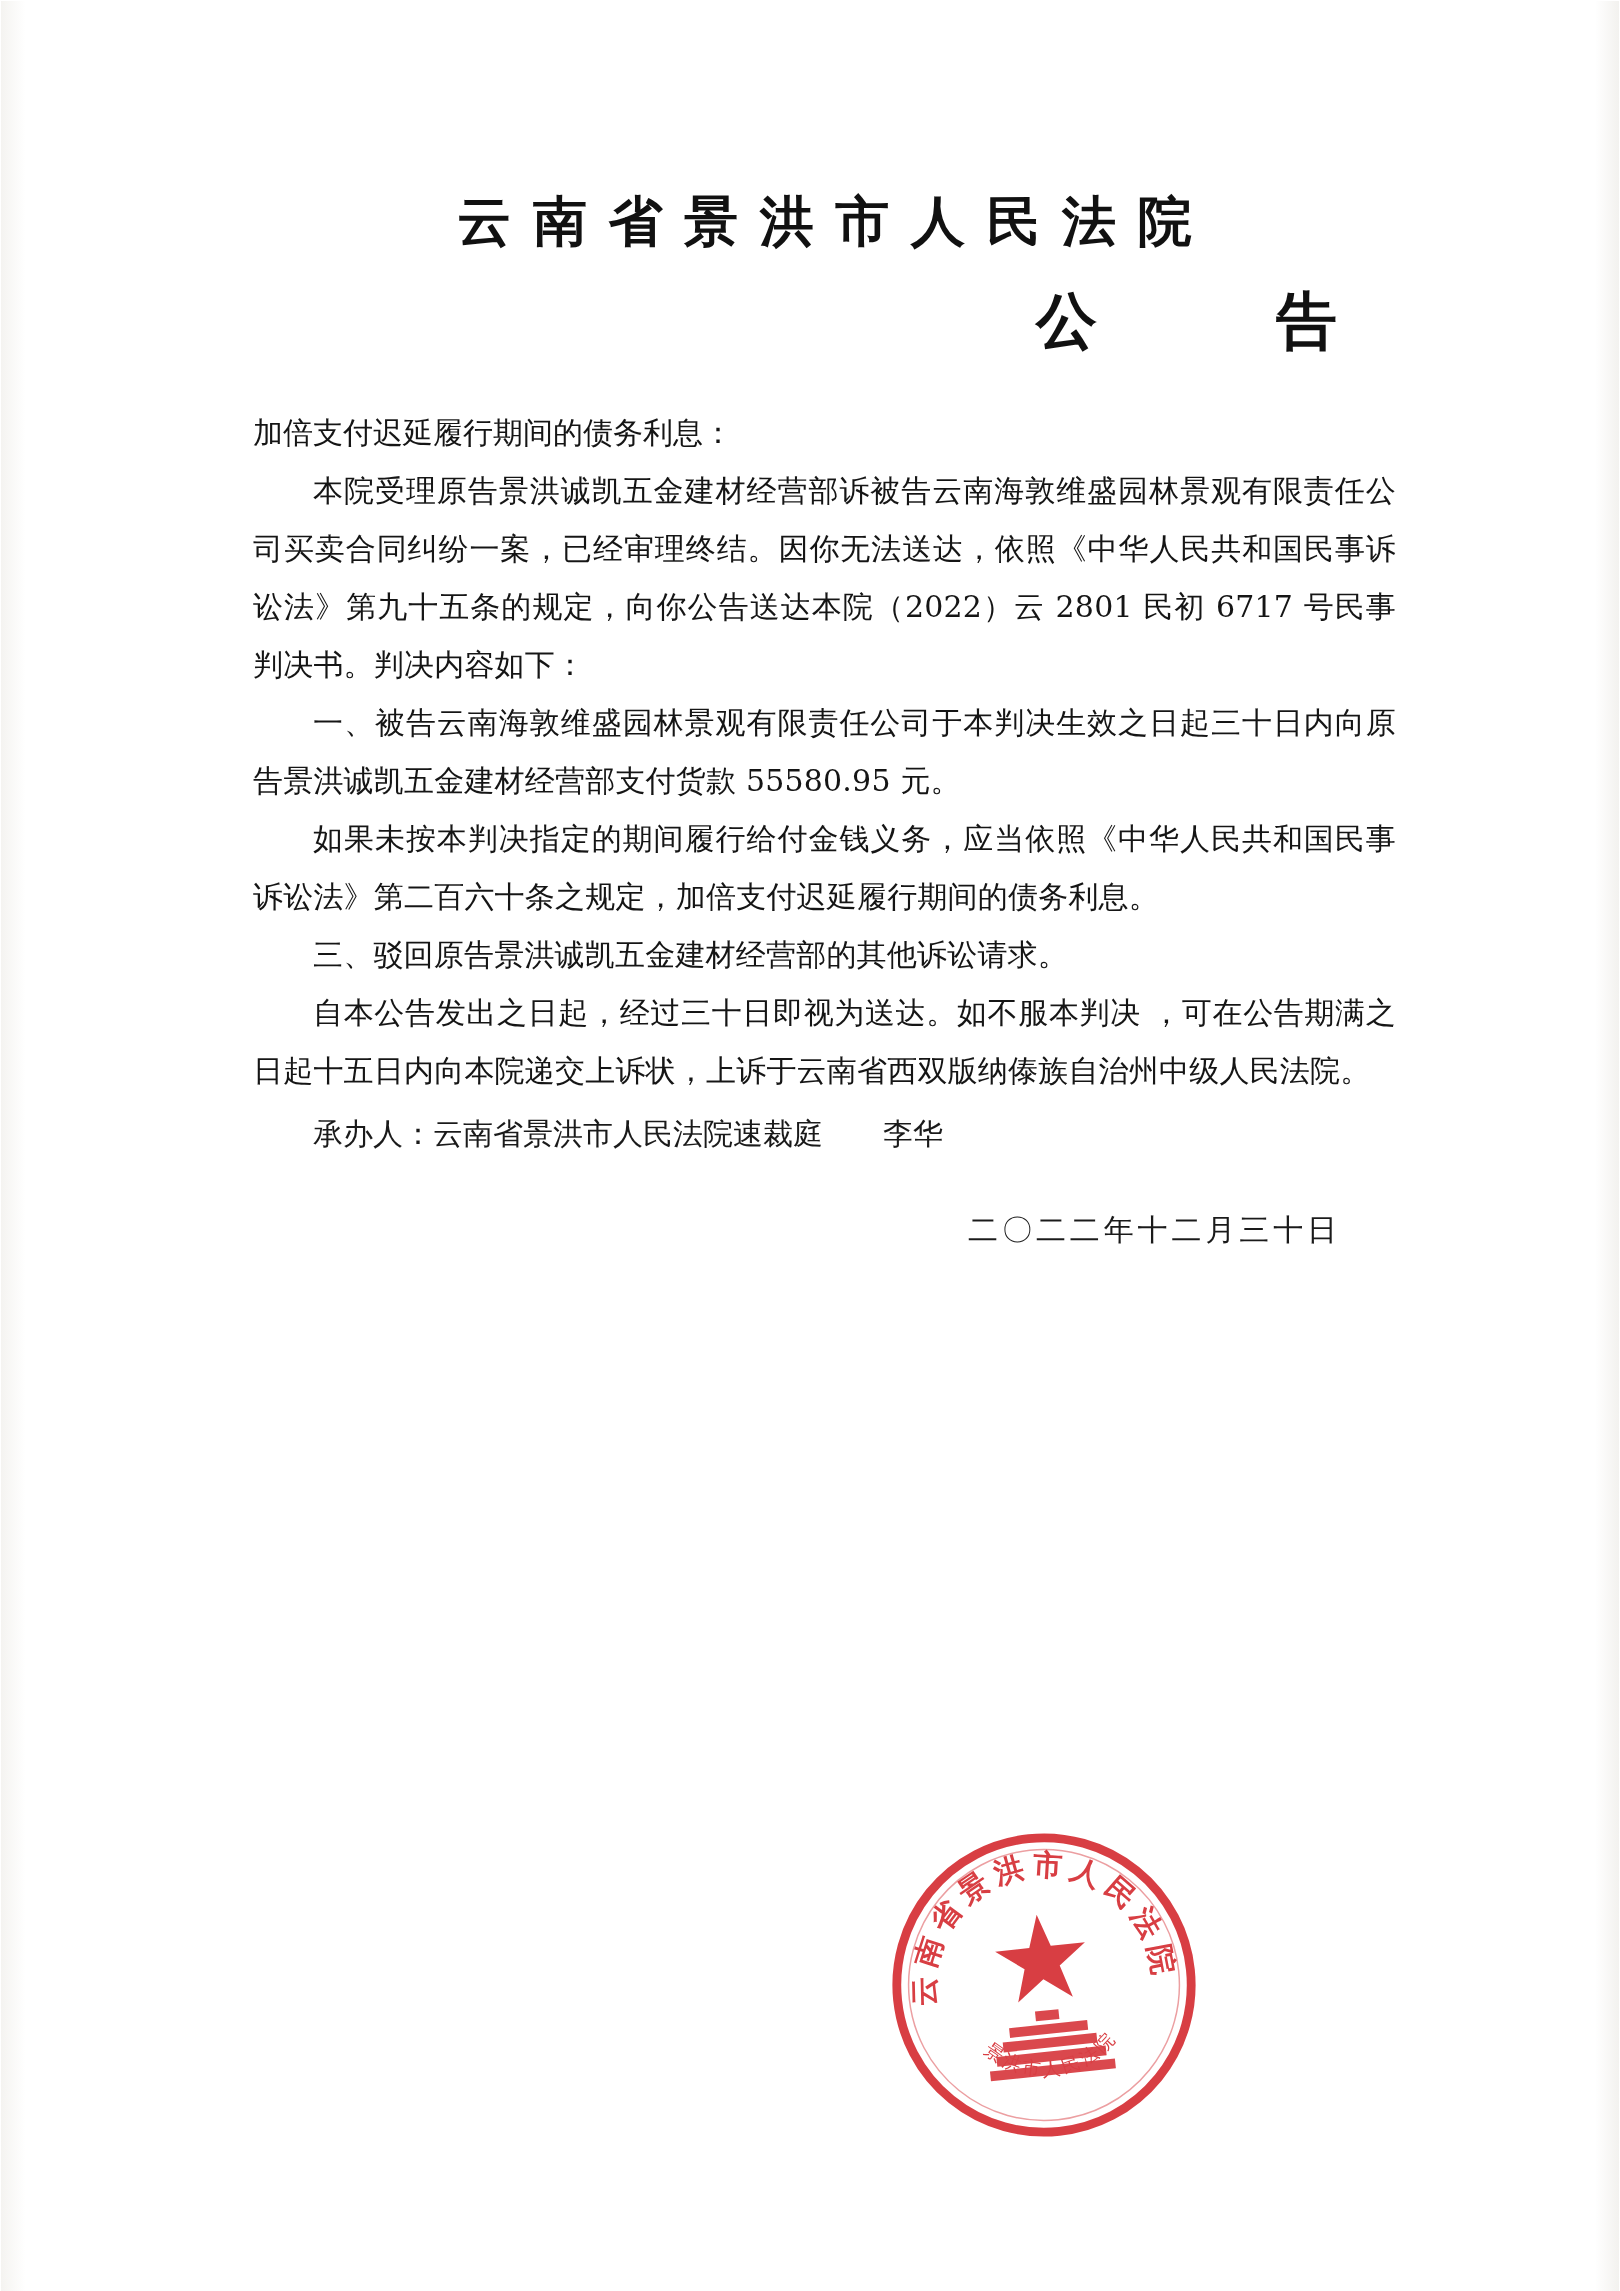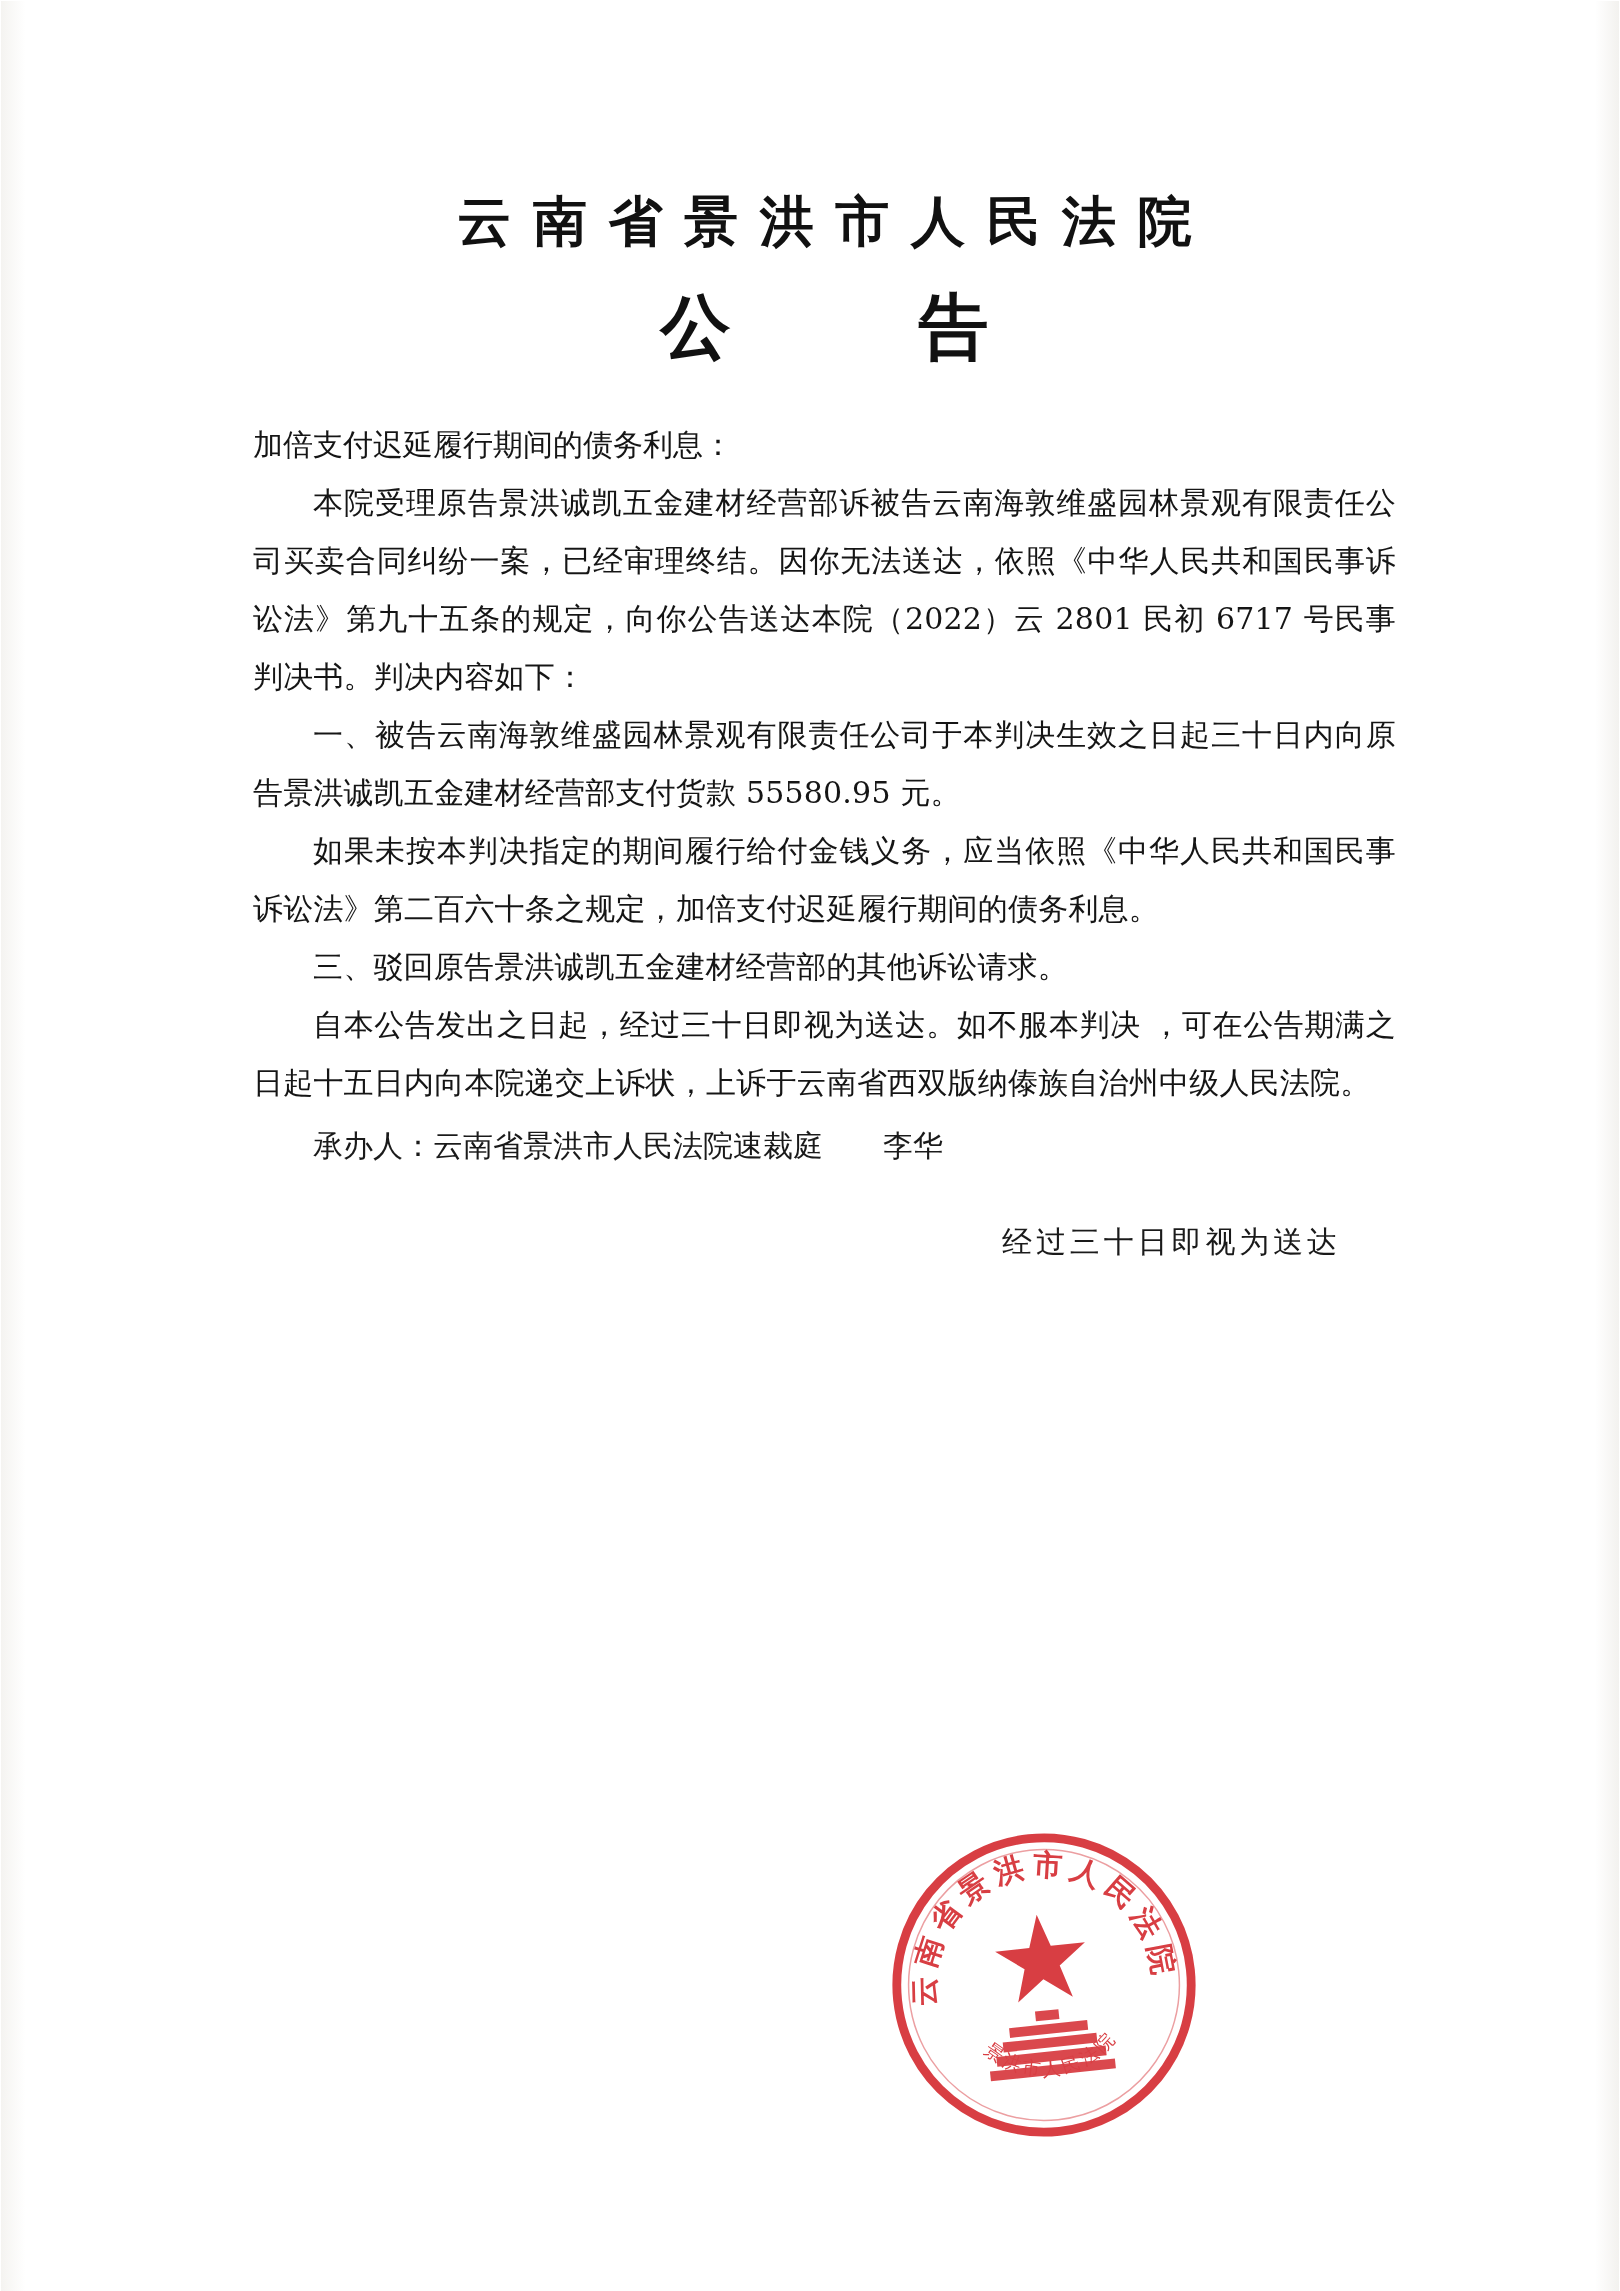--- a/index.html
+++ b/index.html
@@ -42,24 +42,24 @@
     font-weight: bold;
     letter-spacing: 21.6px;
     text-align: center;
     font-family: "DejaVu Sans", "Liberation Sans", sans-serif;
     color: #111;
     white-space: nowrap;
     text-indent: 21.6px;
   }
   .title-sub {
     margin-top: 21.6px;
-    font-size: 70px;
+    font-size: 61px;
     font-weight: bold;
     letter-spacing: 59px;
-    text-align: center;
+    text-align: right;
     font-family: "DejaVu Sans", "Liberation Sans", sans-serif;
     color: #111;
     text-indent: 59px;
   }
   .body-block {
     margin-top: 41px;
     font-size: 30px;
     line-height: 58px;
     color: #151515;
     text-align: justify;
@@ -125,21 +125,21 @@
     </div>
 
     <div class="sig-block">
       <div class="sig-line">
         <span>承办人：云南省景洪市人民法院速裁庭</span>
         <span class="sig-gap"></span>
         <span>李华</span>
       </div>
     </div>
 
-    <div class="date-line">经过三十日即视为送达</div>
+    <div class="date-line">二〇二二年十二月三十日</div>
   </div>
 
   <div class="seal">
     <svg width="314" height="314" viewBox="0 0 320 320" xmlns="http://www.w3.org/2000/svg">
       <g transform="rotate(-6 160 160)">
         <circle cx="160" cy="160" r="150" fill="none" stroke="#d3242a" stroke-width="9"></circle>
         <circle cx="160" cy="160" r="138" fill="none" stroke="#d3242a" stroke-width="1.5" opacity="0.5"></circle>
         <path id="sealTop" d="M 160,160 m -112,0 a 112,112 0 1,1 224,0" fill="none"></path>
         <text font-family="DejaVu Sans, Liberation Sans, sans-serif" font-size="30" font-weight="bold" fill="#d3242a" letter-spacing="7">
           <textPath href="#sealTop" startOffset="50%" text-anchor="middle">云南省景洪市人民法院</textPath>

